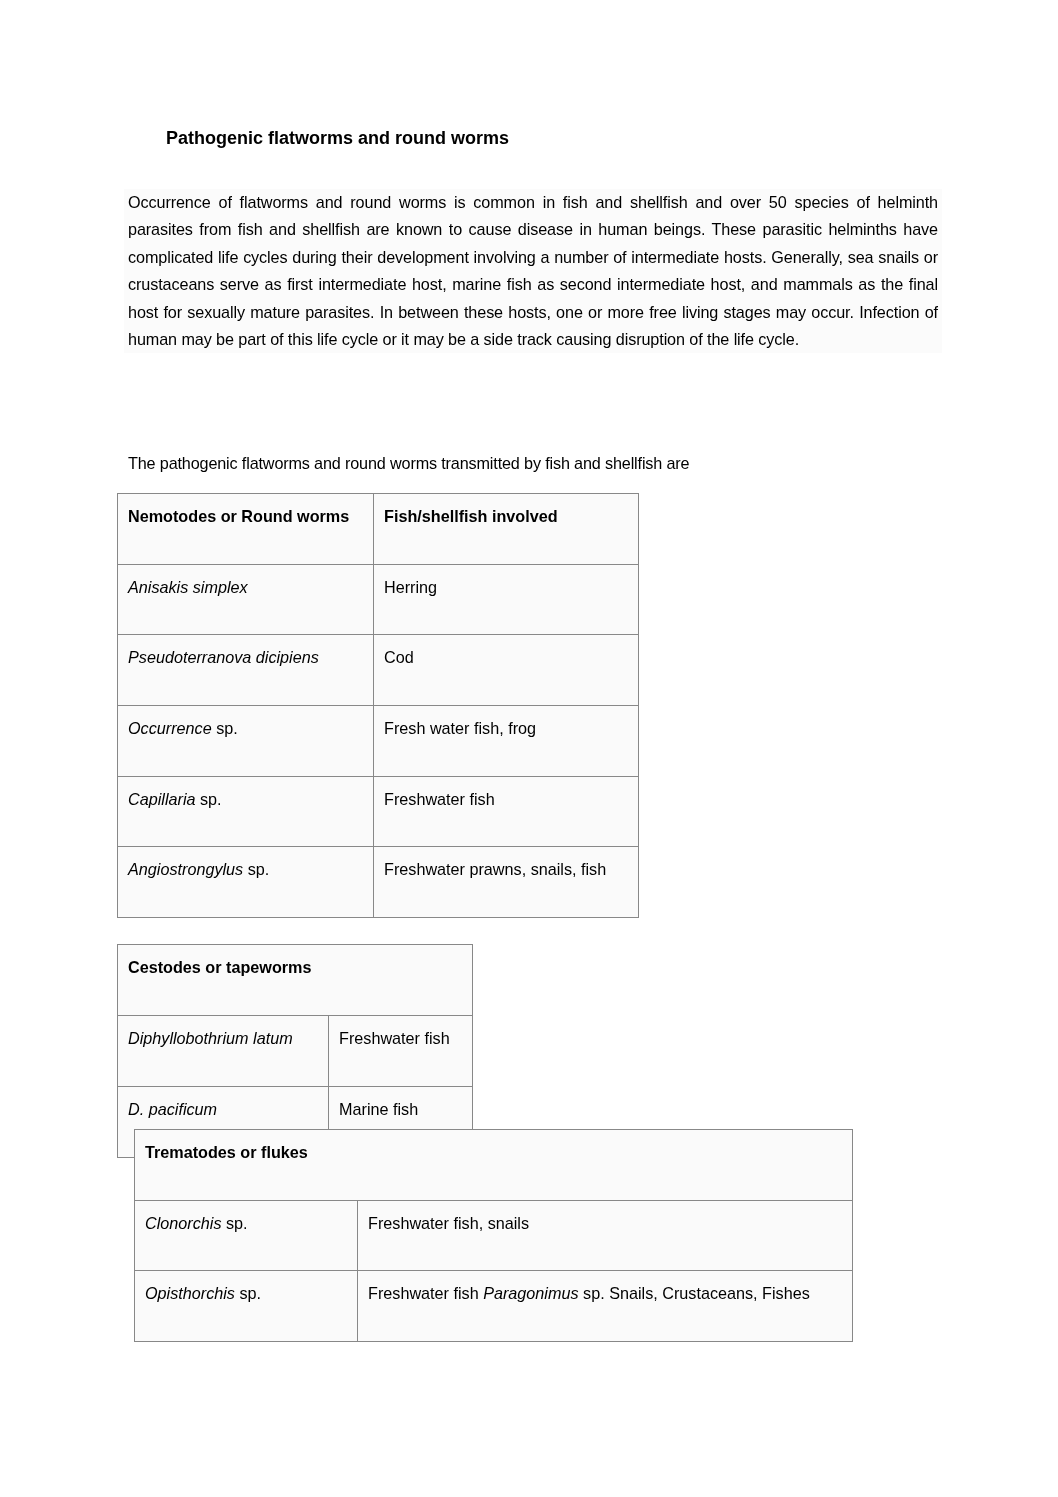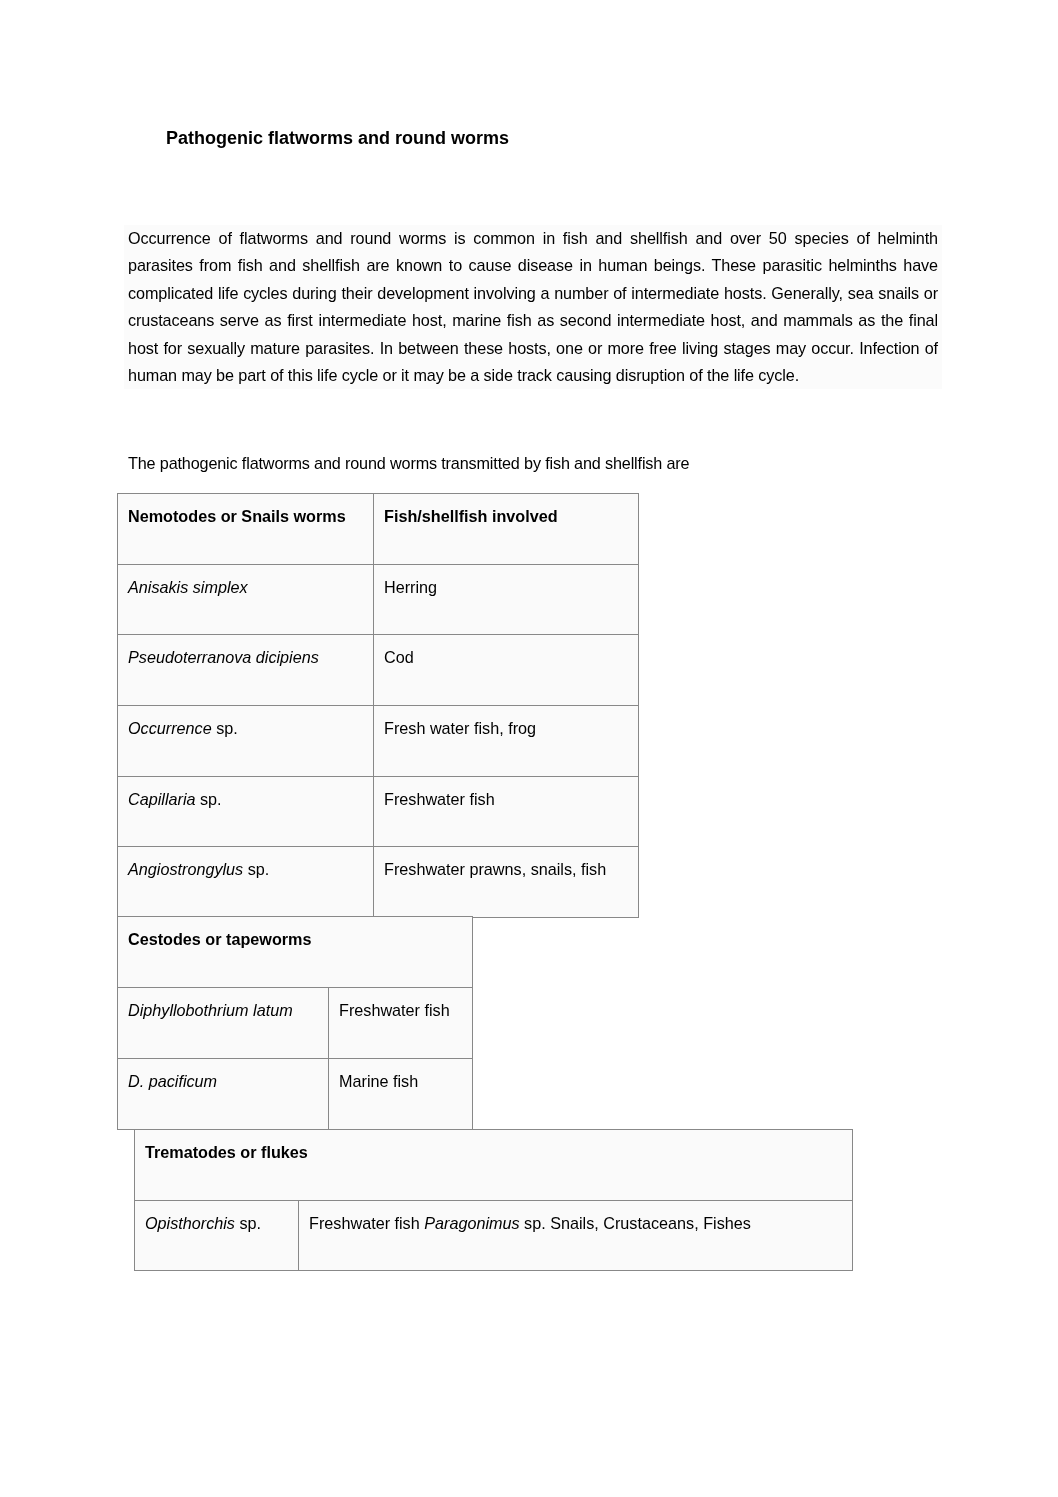--- a/index.html
+++ b/index.html
@@ -2,46 +2,46 @@
 <html><head>
 <meta charset="utf-8">
 <style>
   html, body { margin: 0; padding: 0; background: #ffffff; }
   body { width: 1058px; height: 1497px; position: relative; overflow: hidden;
          font-family: "Liberation Sans", sans-serif; color: #000; }
   .title { position: absolute; left: 128px; top: 128px; font-size: 18px; font-weight: bold;
            font-family: "Liberation Sans", sans-serif; margin-left: 38px; }
   .para { position: absolute; left: 124px; top: 189px; width: 810px; padding: 0 4px;
           background: #fbfbfb; font-family: "Liberation Sans", sans-serif; font-size: 16.2px;
-          line-height: 27.4px; text-align: justify; letter-spacing: -0.1px; margin-top: 36px; }
+          line-height: 27.4px; text-align: justify; letter-spacing: -0.1px; }
   .intro { position: absolute; left: 128px; top: 454px; font-size: 16.2px;
            font-family: "Liberation Sans", sans-serif; letter-spacing: -0.15px; }
   table { position: absolute; border-collapse: collapse; background: #fafafa; }
   td { border: 1px solid #888; vertical-align: top; padding: 13px 10px 0 10px;
        font-size: 16.2px; font-family: "Liberation Sans", sans-serif; box-sizing: border-box; }
   .t1 { left: 117px; top: 493px; border: 1px solid #333; }
   .t1 td { height: 70.7px; }
-  .t2 { left: 117px; top: 916px; }
+  .t2 { left: 117px; top: 944px; }
   .t2 td { height: 71px; }
   .t3 { left: 117px; top: 1129px; border-right: 1px solid #333; border-bottom: 1px solid #333; margin-left: 17px; }
   .t3 td { height: 70.7px; }
   .bold { font-weight: bold; }
   .it { font-style: italic; }
 </style>
 </head>
 <body>
 
 <div class="title">Pathogenic flatworms and round worms</div>
 <div class="para">Occurrence of flatworms and round worms is common in fish and shellfish and over 50 species of helminth parasites from fish and shellfish are known to cause disease in human beings. These parasitic helminths have complicated life cycles during their development involving a number of intermediate hosts. Generally, sea snails or crustaceans serve as first intermediate host, marine fish as second intermediate host, and mammals as the final host for sexually mature parasites. In between these hosts, one or more free living stages may occur. Infection of human may be part of this life cycle or it may be a side track causing disruption of the life cycle.</div>
 <div class="intro">The pathogenic flatworms and round worms transmitted by fish and shellfish are</div>
 
 <table class="t1">
   <tbody>
       <tr>
-    <td style="width:256px" class="bold">Nemotodes or Snails worms</td>
+    <td style="width:256px" class="bold">Nemotodes or Round worms</td>
     <td style="width:265px" class="bold">Fish/shellfish involved</td>
   </tr>
   <tr>
     <td><span class="it">Anisakis simplex</span><span></span></td>
     <td>Herring</td>
   </tr>
   <tr>
     <td><span class="it">Pseudoterranova dicipiens</span><span></span></td>
     <td>Cod</td>
   </tr>
@@ -75,17 +75,21 @@
   </tr>
 </tbody>
   </table>
 
 <table class="t3">
   <tbody>
       <tr>
     <td colspan="2" style="width:718px" class="bold">Trematodes or flukes</td>
   </tr>
   <tr>
+    <td style="width:223px"><span class="it">Clonorchis</span><span> sp.</span></td>
+    <td style="width:495px"><span>Freshwater fish, snails</span></td>
+  </tr>
+  <tr>
     <td><span class="it">Opisthorchis</span><span> sp.</span></td>
     <td><span style="white-space:pre">Freshwater fish </span><span class="it">Paragonimus</span><span style="white-space:pre"> sp. Snails, Crustaceans, Fishes</span></td>
   </tr>
 </tbody>
   </table>
 
 </body></html>

